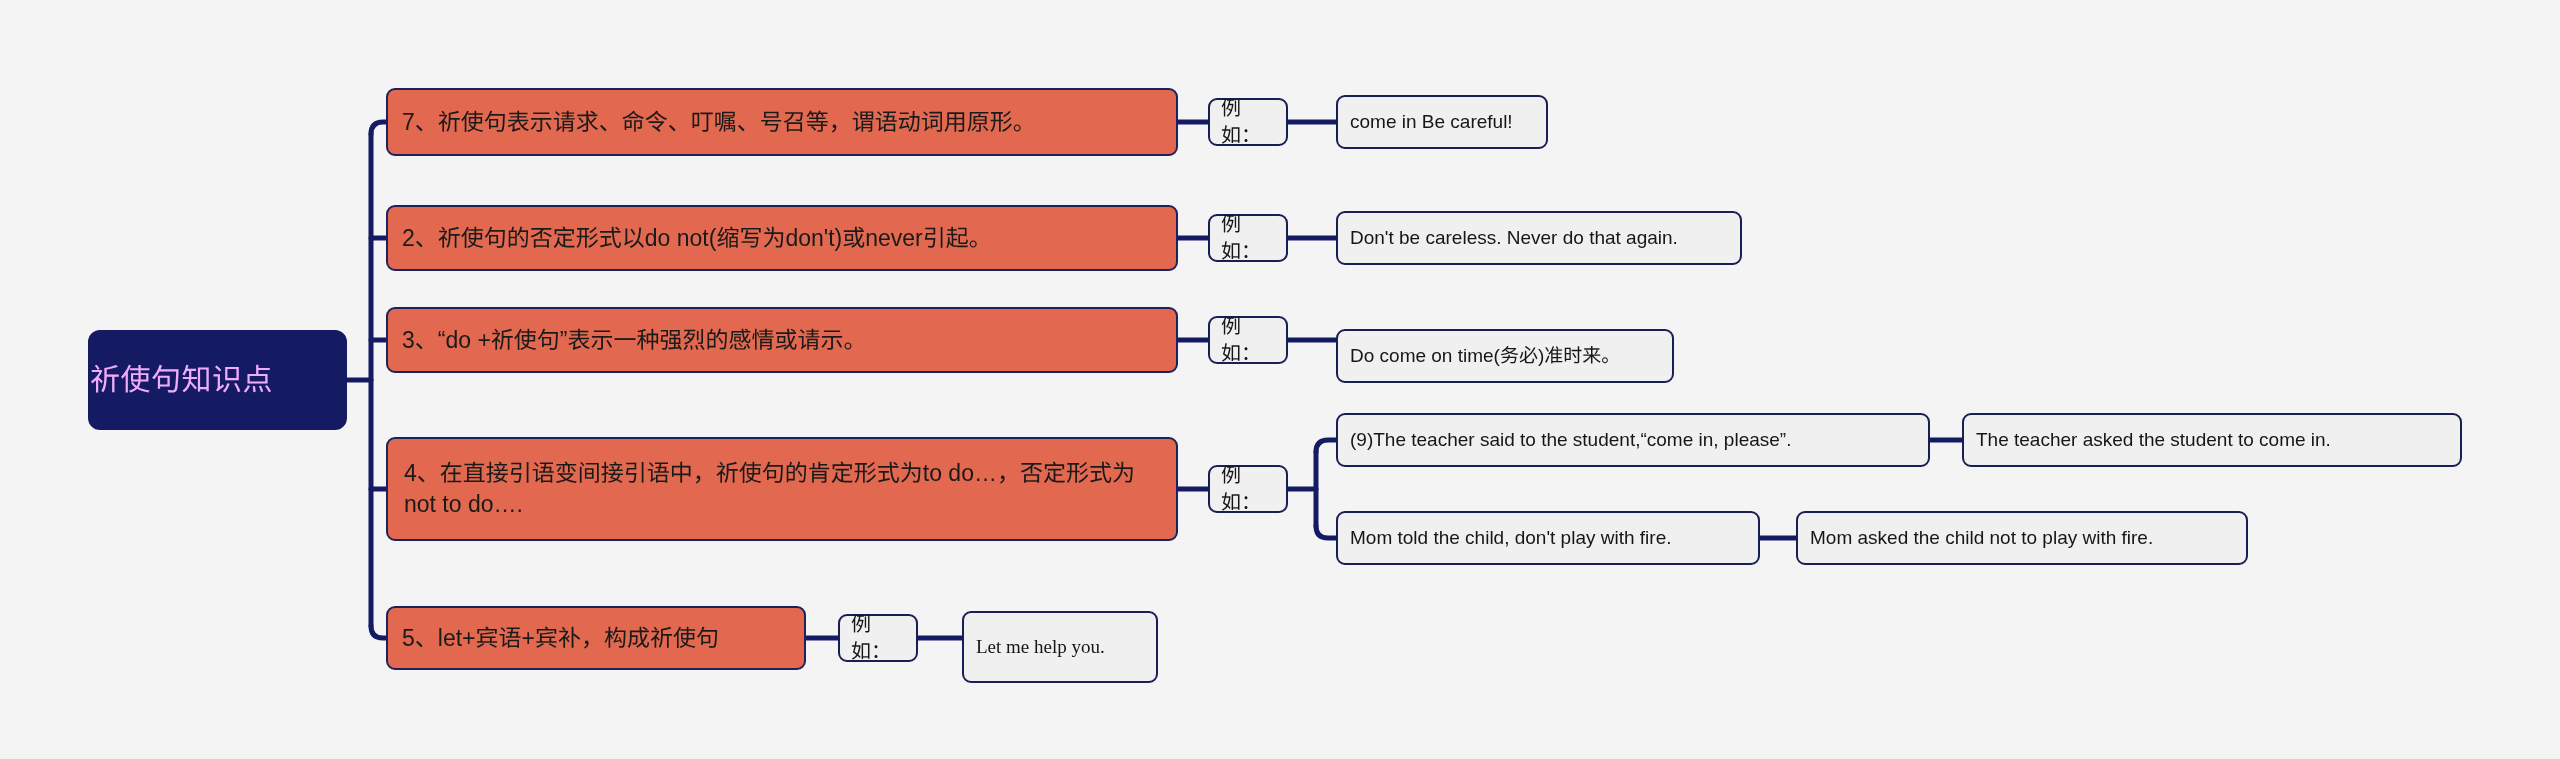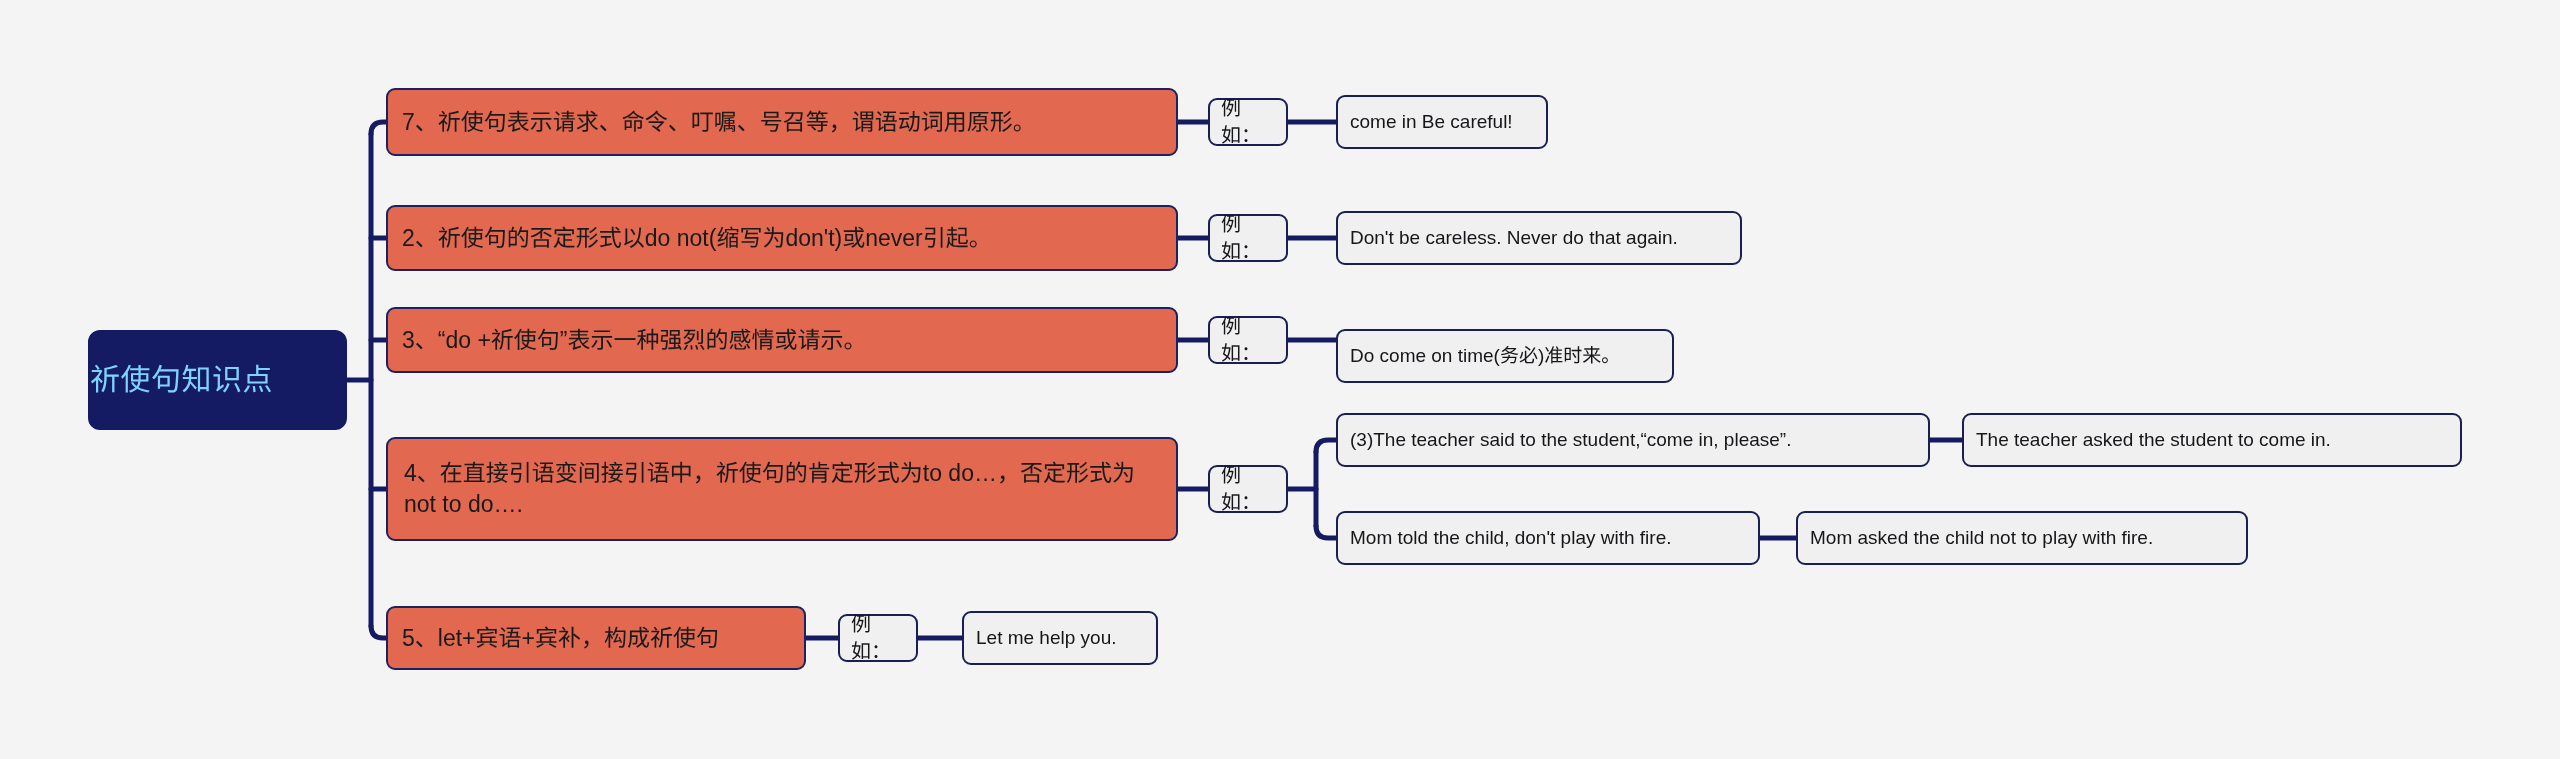--- a/index.html
+++ b/index.html
@@ -40,21 +40,21 @@
     border-radius: 10px;
     border: 2px solid #151c5e;
     white-space: pre-wrap;
     line-height: 1.34;
   }
 
   
   .node.root {
     background: #141b63;
     border-color: #141b63;
-    color: #7dd3fc;
+    color: #f0abfc;
     font-size: 30px;
     justify-content: center;
     border-radius: 12px;
     letter-spacing: 0.5px;
   }
 
   
   .node.branch {
     background: #e2684f;
     border-color: #1c2260;
@@ -157,35 +157,35 @@
     <span class="txt">Do come on time(务必)准时来。</span>
   </div>
 
   <div class="node branch multiline" style="left:386px; top:437px; width:792px; height:104px; padding:0 16px;">
     <span class="txt">4、在直接引语变间接引语中，祈使句的肯定形式为to do…，否定形式为not to do….</span>
   </div>
   <div class="node note label" style="left:1208px; top:465px; width:80px; height:48px;">
     <span class="txt">例如：</span>
   </div>
   <div class="node note" style="left:1336px; top:413px; width:594px; height:54px;">
-    <span class="txt">(3)The teacher said to the student,“come in, please”.</span>
+    <span class="txt">(9)The teacher said to the student,“come in, please”.</span>
   </div>
   <div class="node note" style="left:1336px; top:511px; width:424px; height:54px;">
     <span class="txt">Mom told the child, don't play with fire.</span>
   </div>
   <div class="node note" style="left:1962px; top:413px; width:500px; height:54px;">
     <span class="txt">The teacher asked the student to come in.</span>
   </div>
   <div class="node note" style="left:1796px; top:511px; width:452px; height:54px;">
     <span class="txt">Mom asked the child not to play with fire.</span>
   </div>
 
   <div class="node branch" style="left:386px; top:606px; width:420px; height:64px;">
     <span class="txt">5、let+宾语+宾补，构成祈使句</span>
   </div>
   <div class="node note label" style="left:838px; top:614px; width:80px; height:48px;">
     <span class="txt">例如：</span>
   </div>
-  <div class="node note" style="left:962px; top:611px; width:196px; height:54px;">
+  <div class="node note" style="left:962px; top:611px; width:196px; height:72px;font-family:Liberation Serif, serif;">
     <span class="txt">Let me help you.</span>
   </div>
 
 </div>
 
 </body></html>

